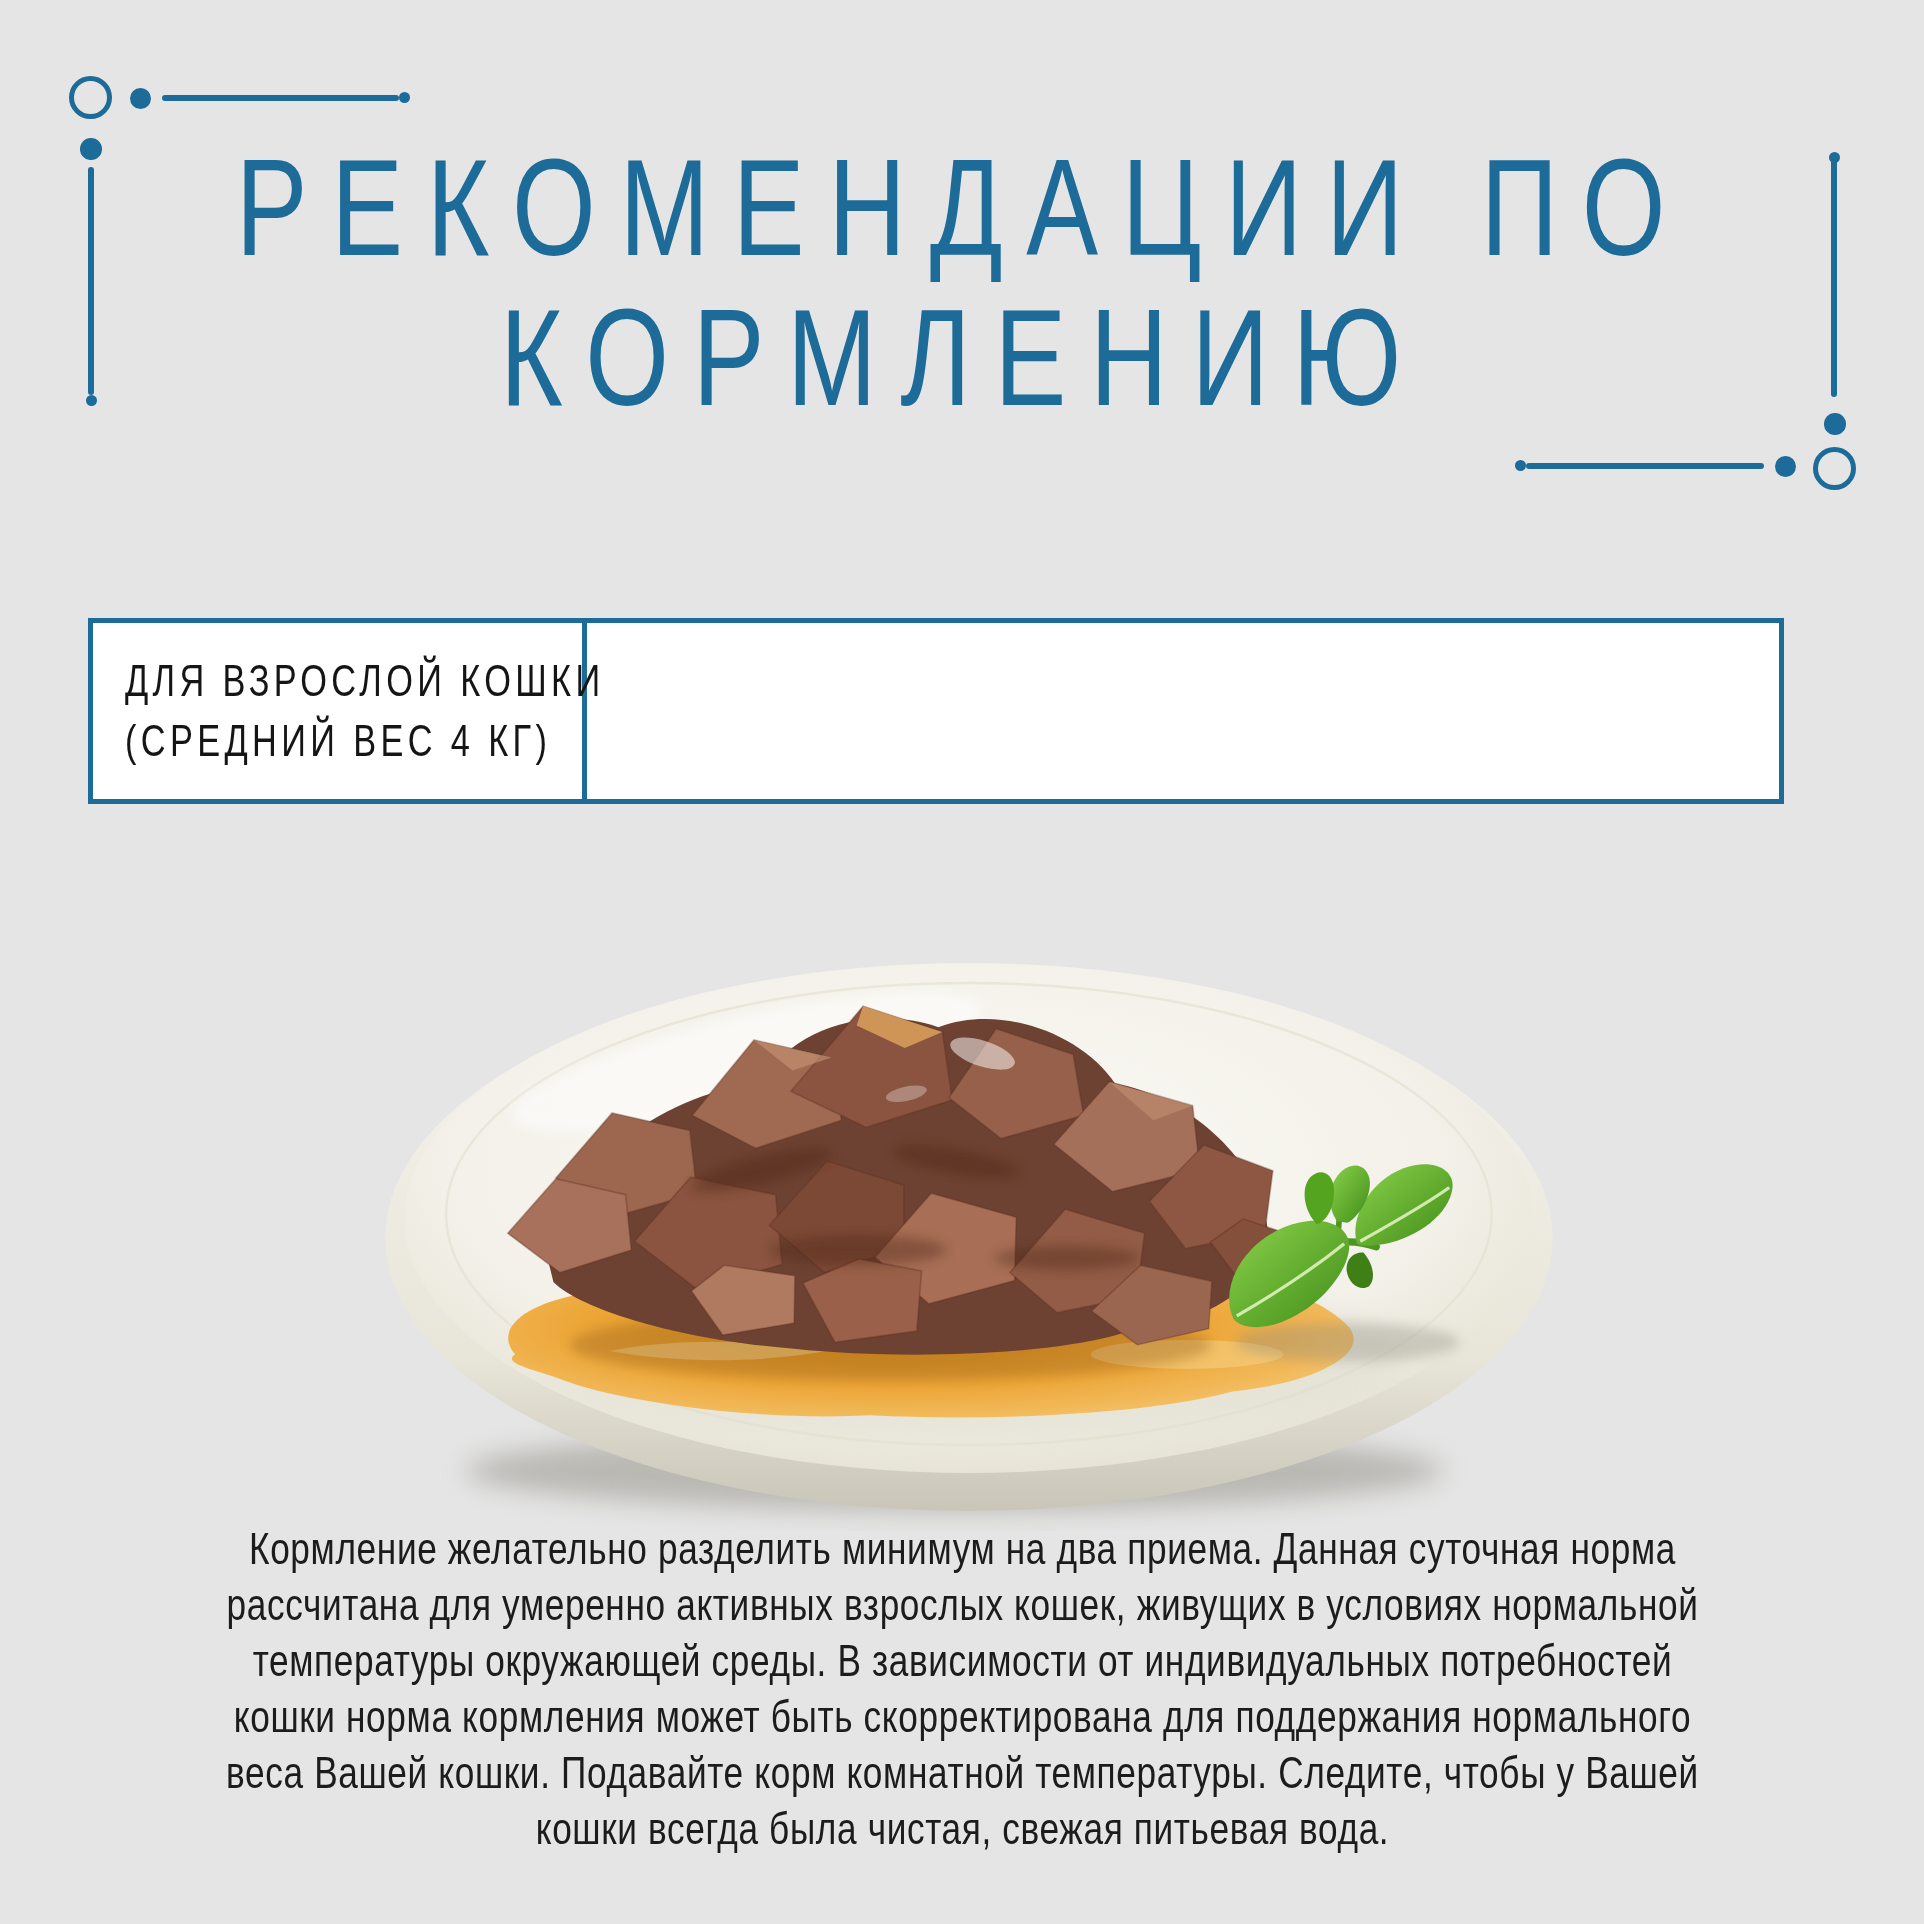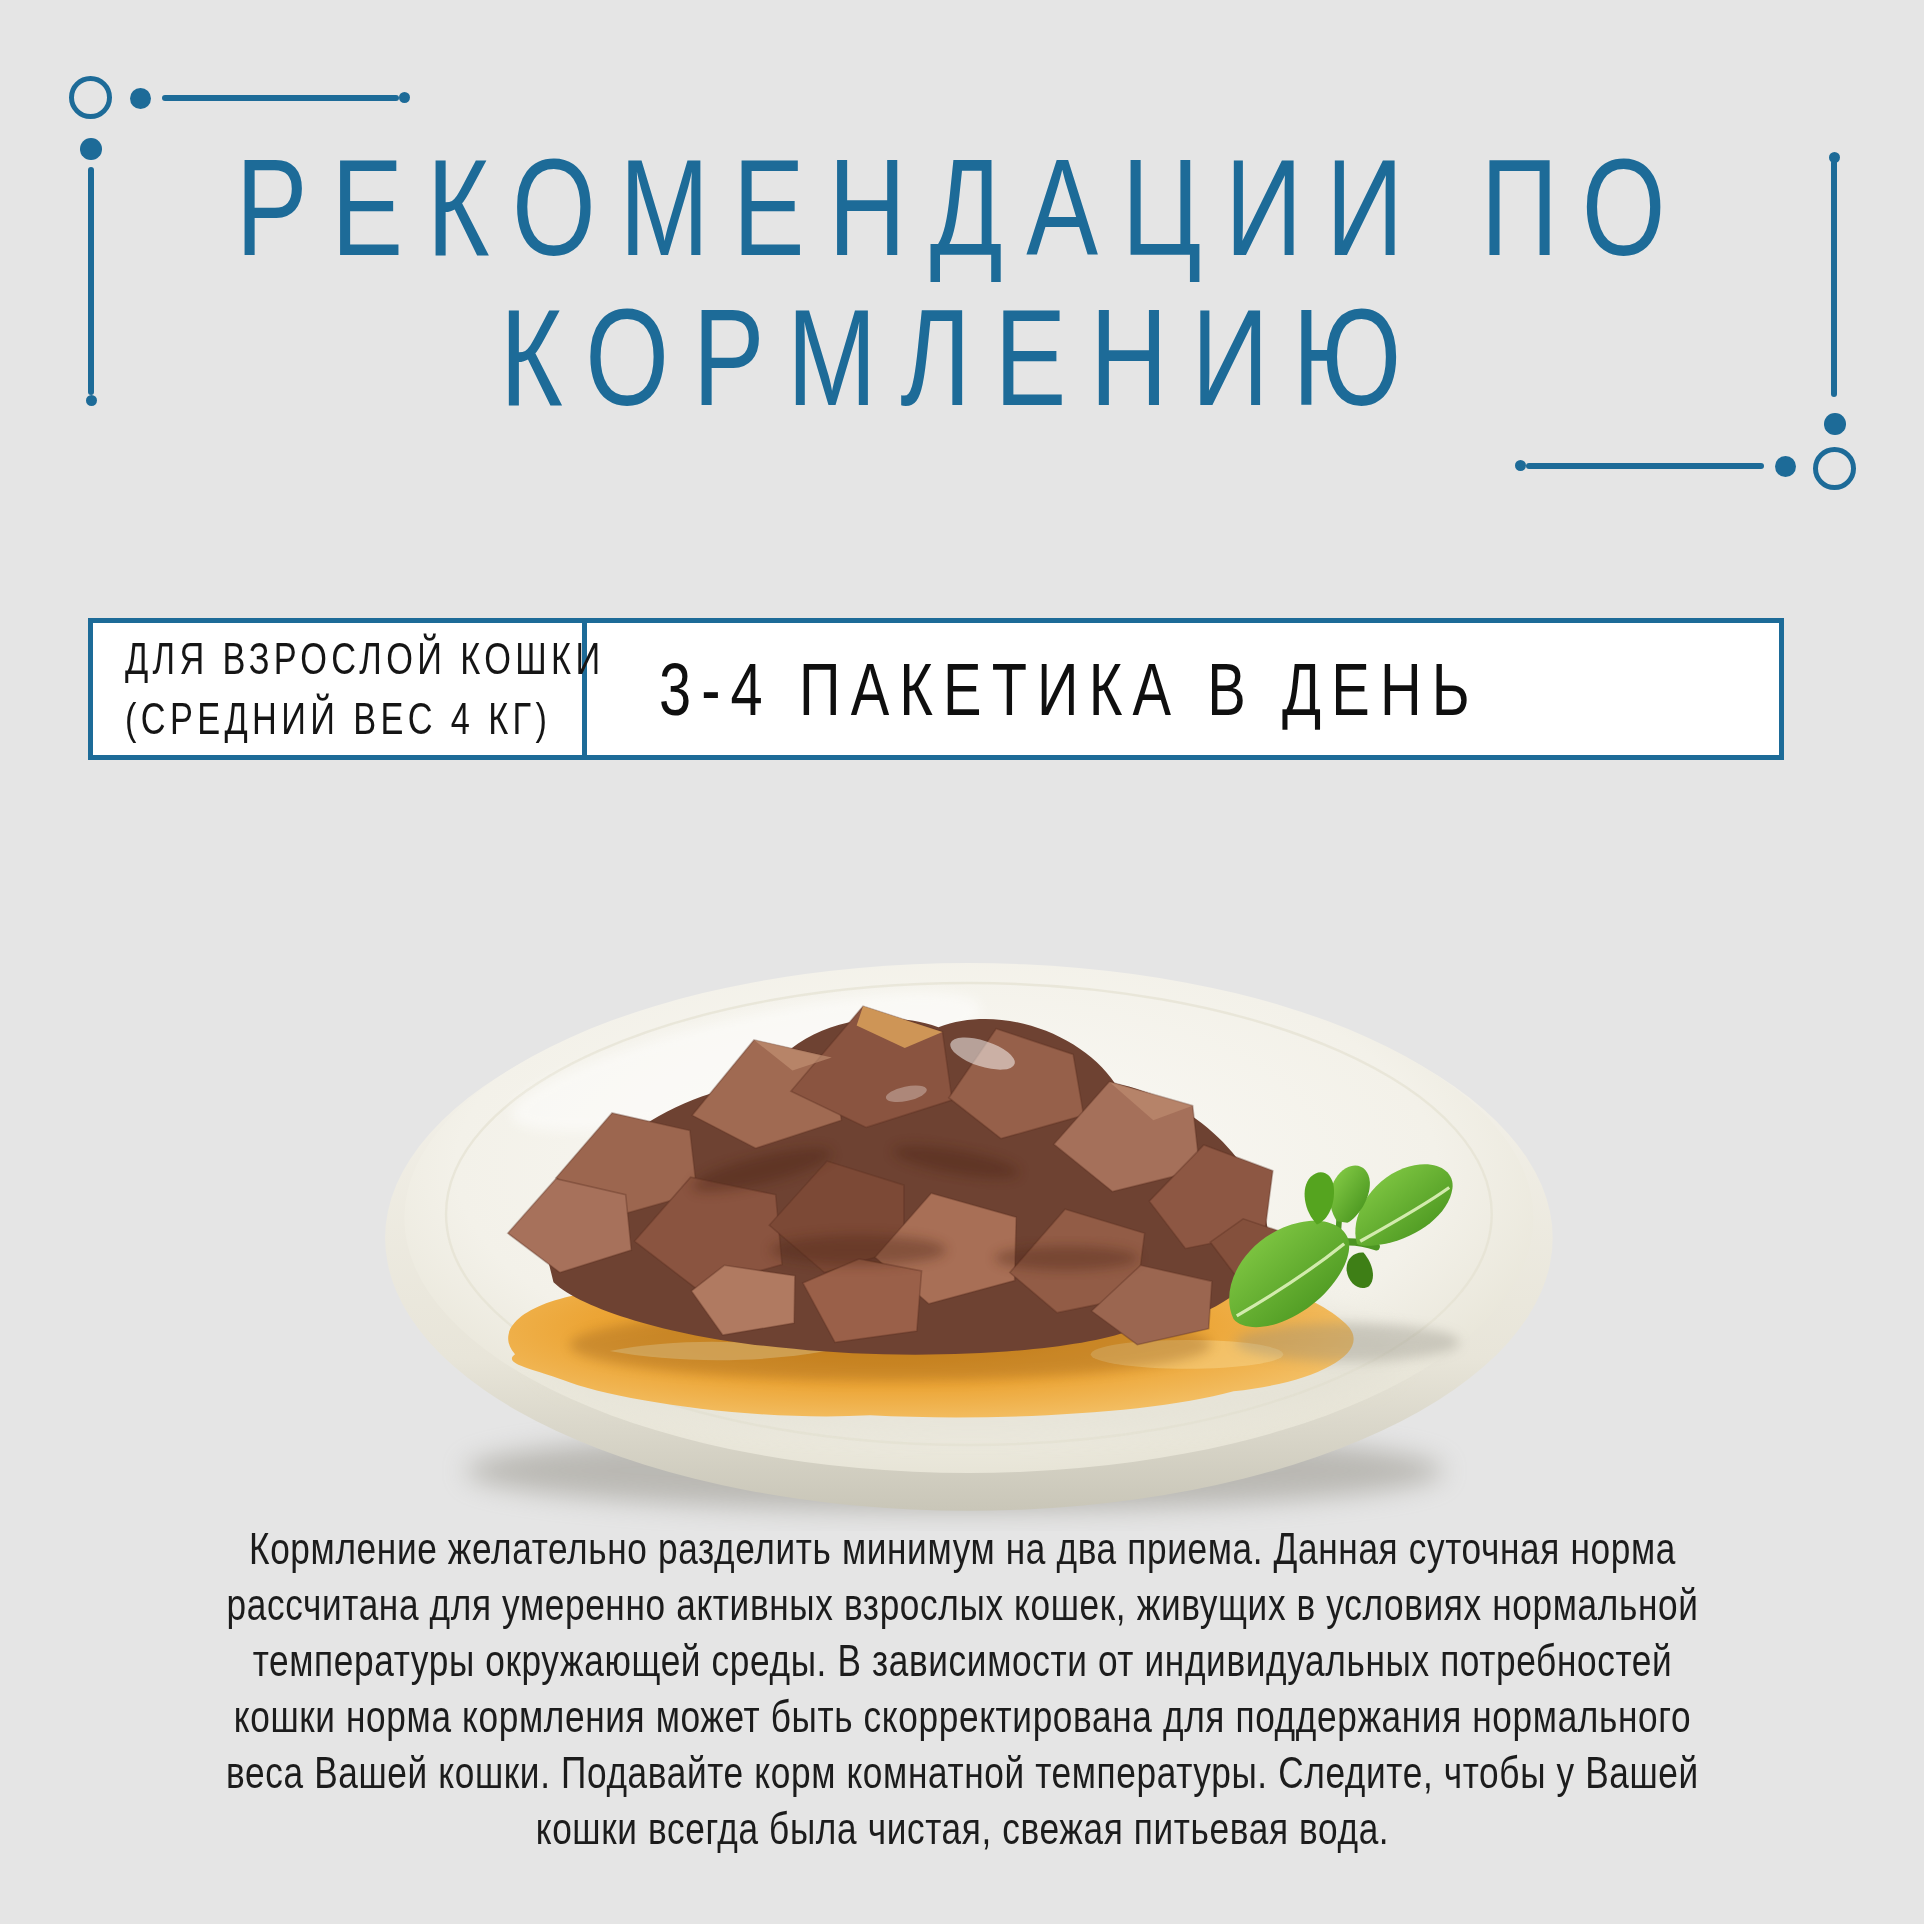--- a/index.html
+++ b/index.html
@@ -22,21 +22,21 @@
   
   .title{
     position:absolute;left:0;top:132px;width:1925px;
     text-align:center;color:var(--accent);
     font-size:138px;line-height:150px;letter-spacing:0.22em;
     transform:scaleX(0.78);transform-origin:center top;
     white-space:nowrap;
   }
   
   .feed-table{
-    position:absolute;left:88px;top:618px;width:1696px;height:142px;
+    position:absolute;left:88px;top:618px;width:1696px;height:186px;
     border:5.6px solid var(--accent);box-sizing:border-box;
     display:flex;background:#ffffff;
   }
   .cell-subject{
     width:494px;flex:0 0 494px;box-sizing:border-box;
     border-right:5.6px solid var(--accent);
     display:flex;flex-direction:column;justify-content:center;
     padding-left:32px;
   }
   .cell-subject .tline{
@@ -85,23 +85,20 @@
 
   <div class="title">
     <div>РЕКОМЕНДАЦИИ ПО</div>
     <div>КОРМЛЕНИЮ</div>
   </div>
 
   <div class="feed-table">
     <div class="cell-subject">
       <div class="tline">ДЛЯ ВЗРОСЛОЙ КОШКИ</div>
       <div class="tline">(СРЕДНИЙ ВЕС 4 КГ)</div>
-    </div>
-    <div class="cell-amount">
-      <span class="aline">3-4 ПАКЕТИКА В ДЕНЬ</span>
     </div>
   </div>
 
   <svg class="photo" viewBox="0 0 1560 780" aria-hidden="true">
     <defs>
       <radialGradient id="plateTop" cx="48%" cy="40%" r="62%">
         <stop offset="0%" stop-color="#fbfaf6"></stop>
         <stop offset="70%" stop-color="#f3f1e9"></stop>
         <stop offset="100%" stop-color="#e6e3d5"></stop>
       </radialGradient>

